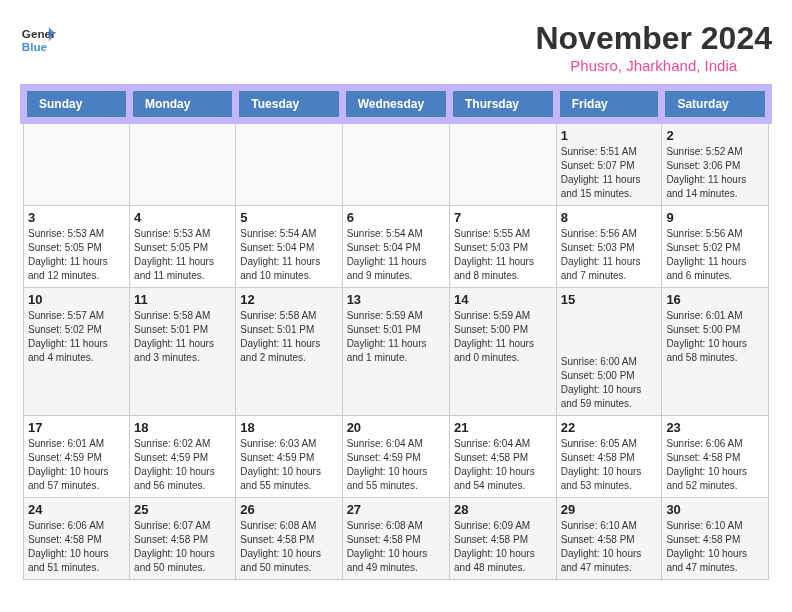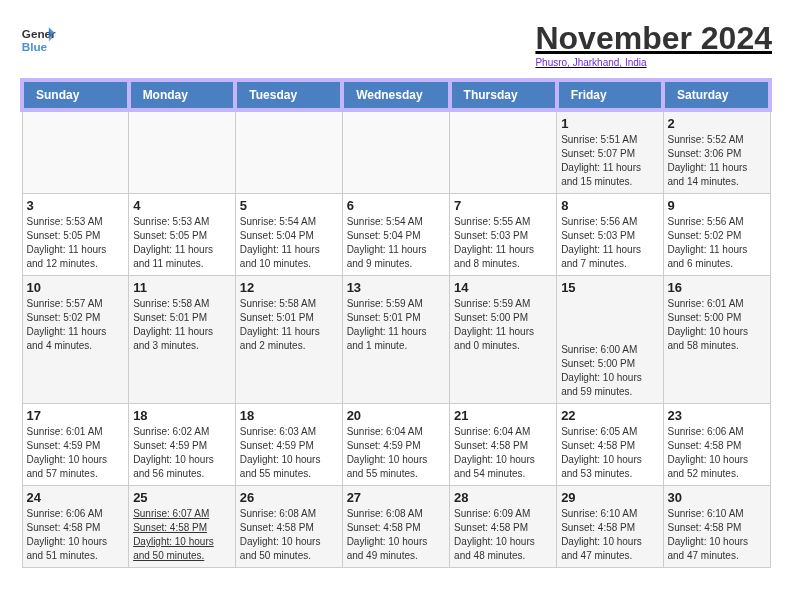--- a/index.html
+++ b/index.html
@@ -19,45 +19,44 @@
     .logo {
       display: flex;
       align-items: center;
       gap: 6px;
     }
     .logo-icon {
       width: 36px;
       height: 36px;
     }
     .title-block {
-      text-align: left;
-      text-decoration: underline;
+      text-align: center;
     }
     .month-title {
       font-size: 32px;
       font-weight: bold;
       color: #333;
     }
     .location {
-      font-size: 10px;
-      color: #6d28d9;
+      font-size: 15px;
+      color: #ec4899;
     }
     .calendar {
       width: 100%;
       border-collapse: collapse;
       font-size: 11px;
     }
     .calendar th {
       background: #4a7fc1;
       color: #fff;
       padding: 6px 12px;
       text-align: left;
       font-size: 12px;
       font-weight: bold;
-      border: 4px solid #c4b5fd;
+      border: 7px solid #c4b5fd;
     }
     .calendar td {
       border: 1px solid #ccc;
       vertical-align: top;
       padding: 4px;
       width: 108px;
       min-height: 80px;
       background: #fff;
     }
     .calendar tr:nth-child(odd) td {
@@ -290,21 +289,21 @@
       <tr>
         <td>
           <span class="day-num">24</span>
           <div class="day-info" style="white-space: pre-line;">Sunrise: 6:06 AM
 Sunset: 4:58 PM
 Daylight: 10 hours
 and 51 minutes.</div>
         </td>
         <td>
           <span class="day-num">25</span>
-          <div class="day-info" style="white-space: pre-line; text-decoration: underline;">Sunrise: 6:07 AM
+          <div class="day-info" style="white-space: pre-line;">Sunrise: 6:07 AM
 Sunset: 4:58 PM
 Daylight: 10 hours
 and 50 minutes.</div>
         </td>
         <td>
           <span class="day-num">26</span>
           <div class="day-info" style="white-space: pre-line;">Sunrise: 6:08 AM
 Sunset: 4:58 PM
 Daylight: 10 hours
 and 50 minutes.</div>

